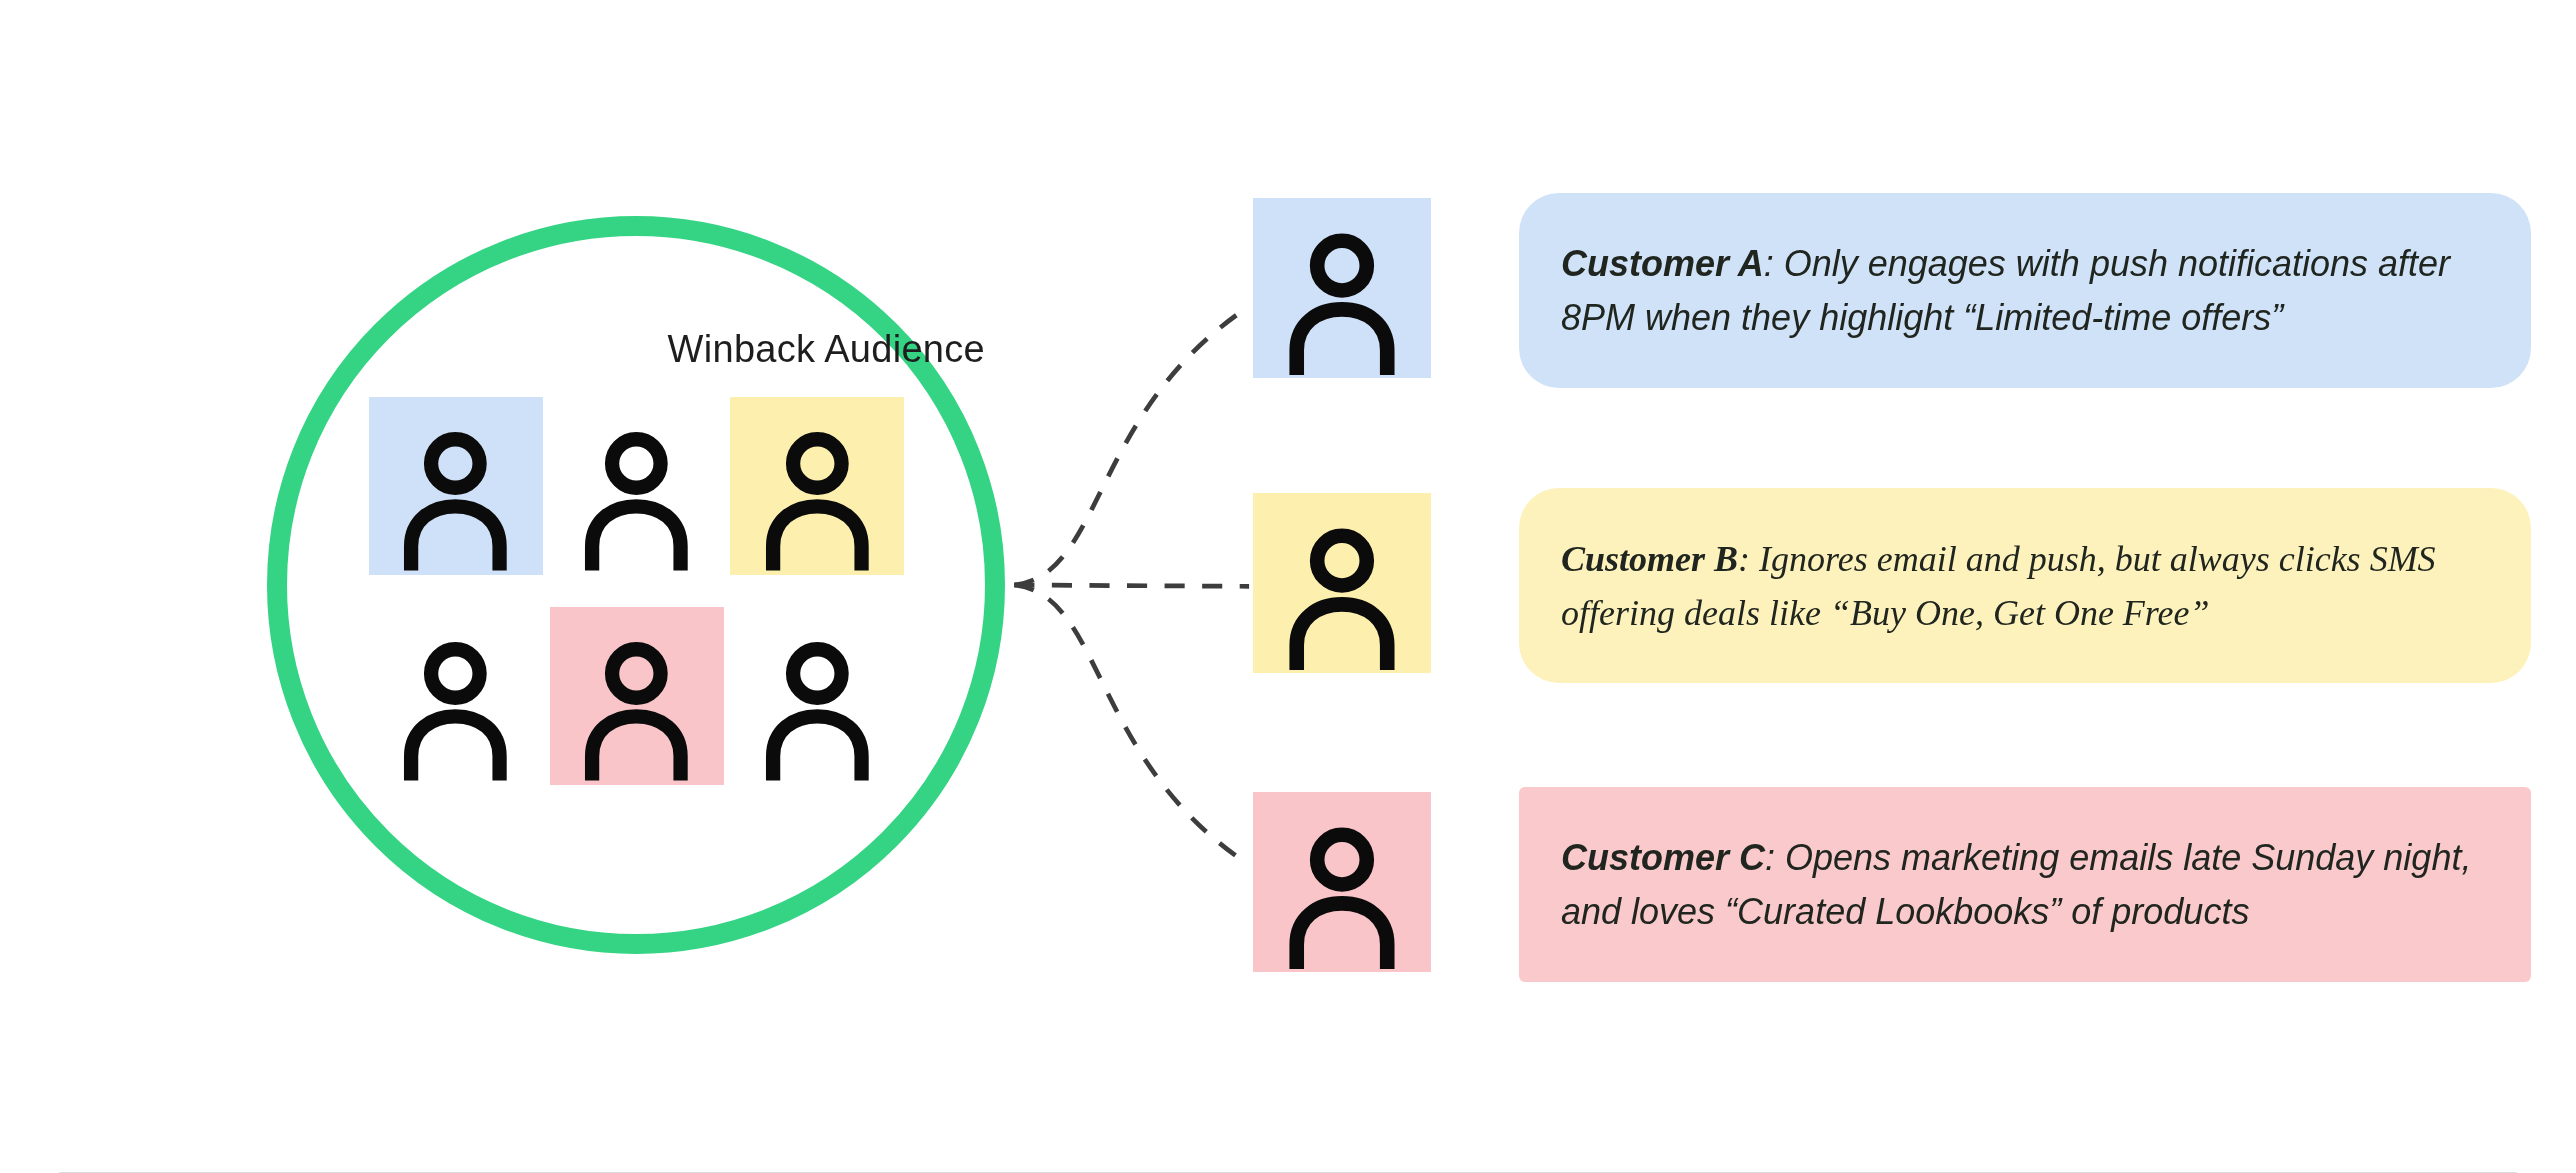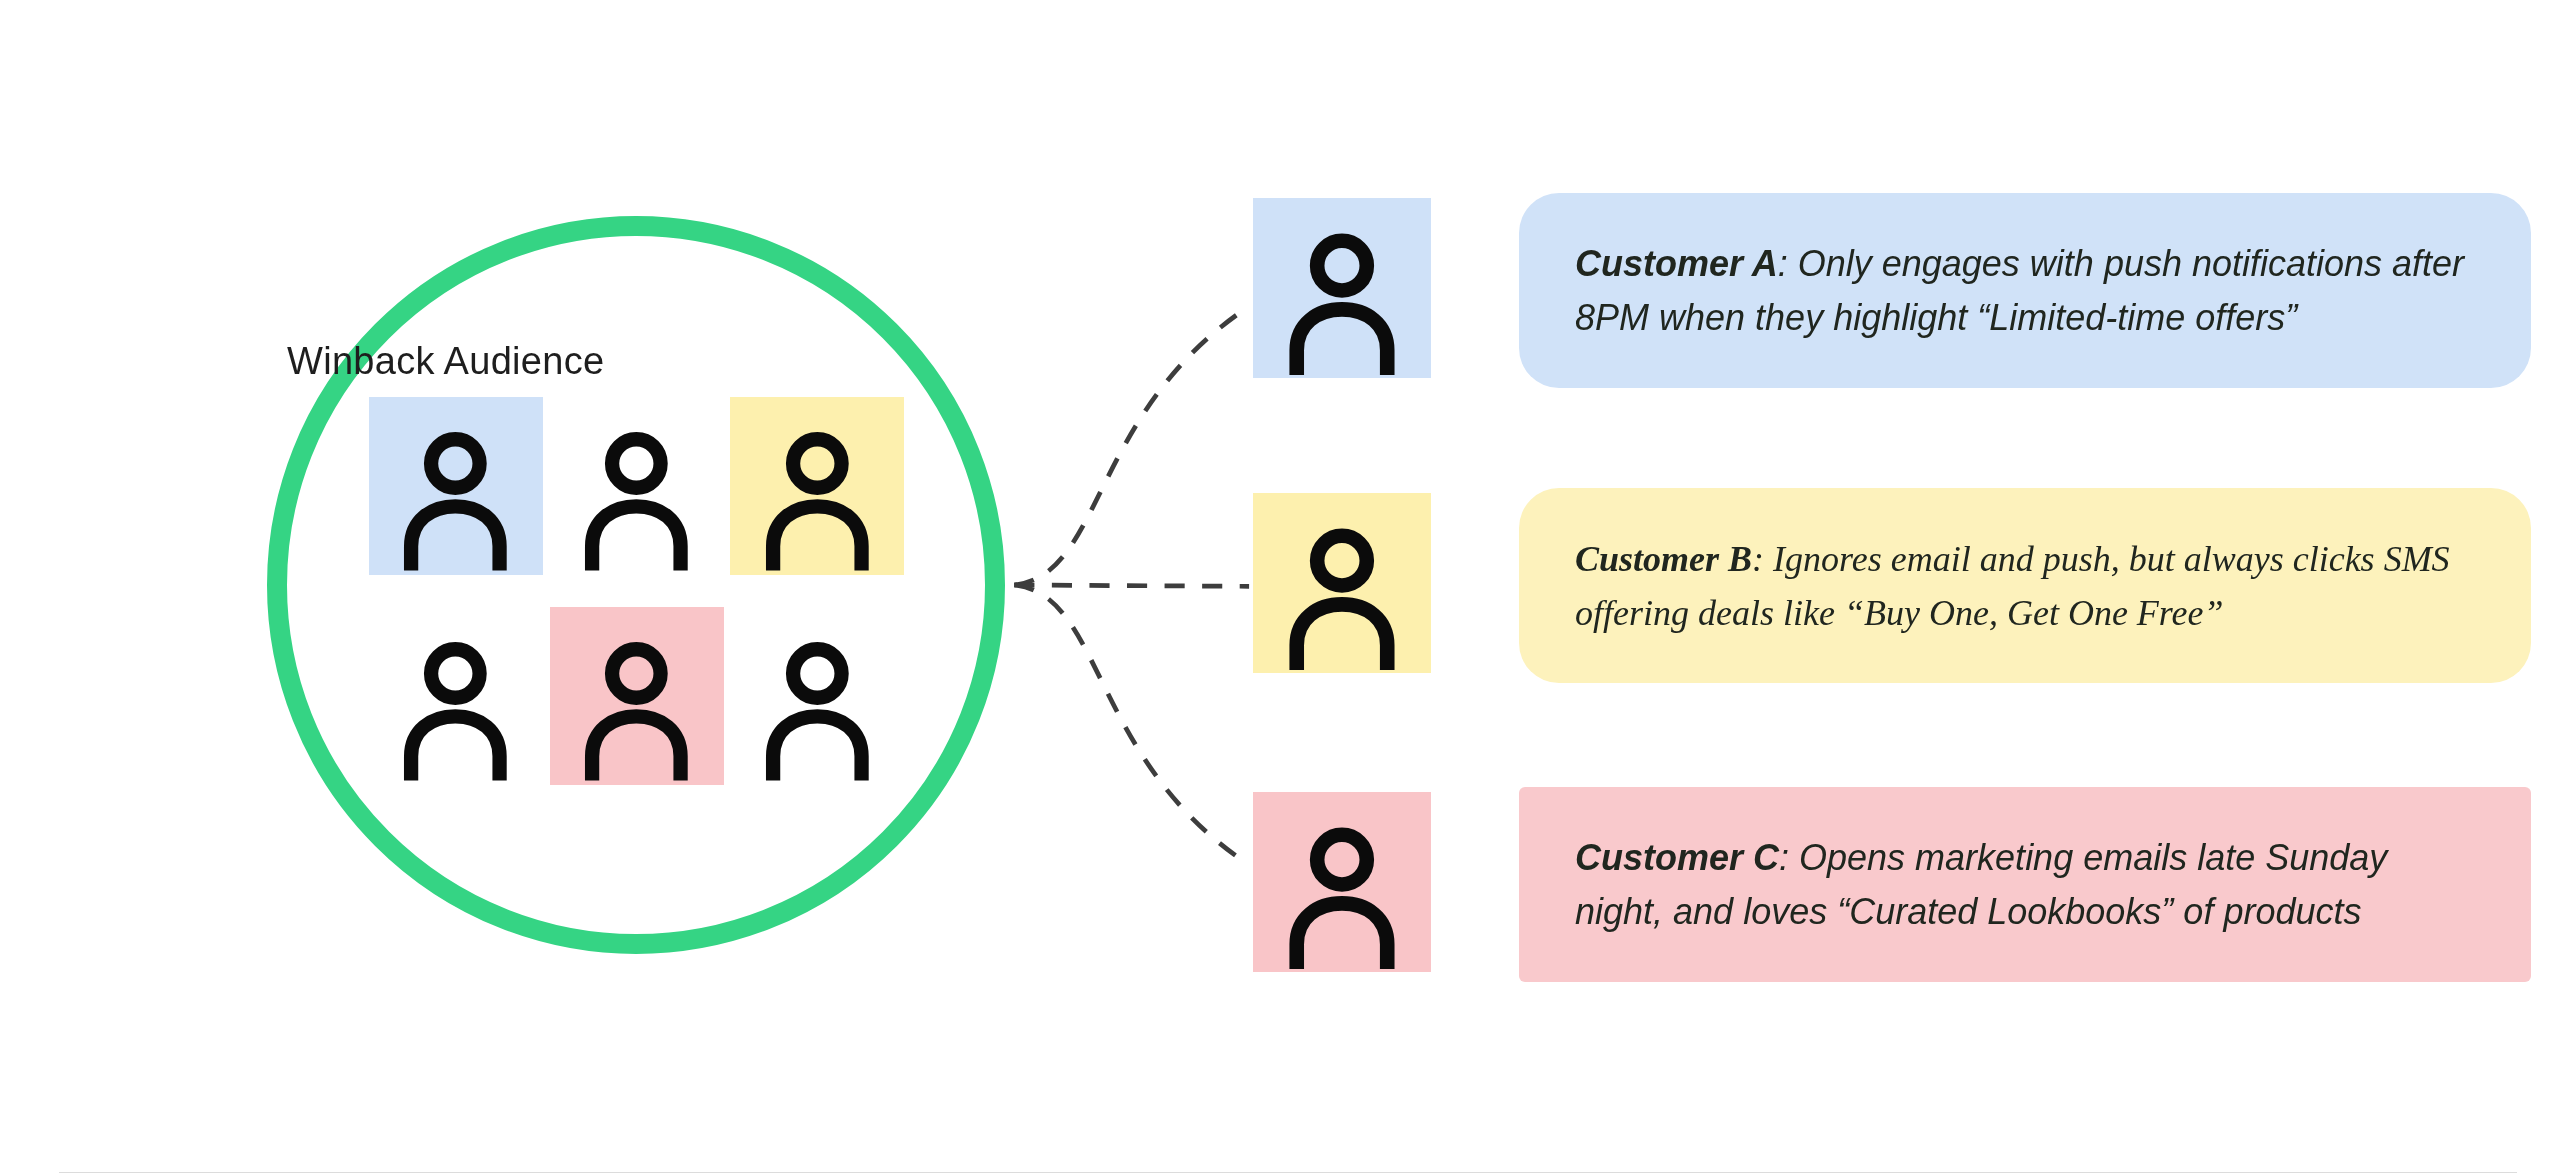--- a/index.html
+++ b/index.html
@@ -9,21 +9,21 @@
   }
   .stage{position:absolute;inset:0;}
 
   
   .audience-circle{
     position:absolute;left:267px;top:216px;width:738px;height:738px;
     border:20px solid var(--c-circle_green,#35d484);border-radius:50%;
     box-sizing:border-box;background:#ffffff;
   }
   .audience-label{
-    position:absolute;left:0;right:0;top:104px;text-align:left;
+    position:absolute;left:0;right:0;top:92px;text-align:right;
     font-size:38px;color:#1e1e1e;letter-spacing:0.3px;
   }
   .members{
     position:absolute;left:368px;top:397px;width:537px;
     display:flex;flex-direction:column;gap:32px;
   }
   .member-row{display:flex;gap:6.7px;justify-content:center;}
   .member{
     width:174px;height:178px;display:flex;align-items:flex-end;justify-content:center;
     overflow:hidden;
@@ -47,21 +47,21 @@
   .row-a{top:193px;}
   .row-b{top:488px;}
   .row-c{top:787px;}
   .avatar{
     position:absolute;left:0;top:5.4px;width:178px;height:180px;
     display:flex;align-items:flex-end;justify-content:center;overflow:hidden;
   }
   .card{
     position:absolute;left:266px;top:0;width:1012px;height:195px;
     border-radius:40px;box-sizing:border-box;
-    display:flex;align-items:center;padding:0 56px;
+    display:flex;align-items:center;padding:0 42px;
   }
   .card-blue{background:var(--c-card_blue,#d0e2f8);}
   .card-yellow{background:var(--c-card_yellow,#fdf2bc);font-family:Liberation Serif, serif;}
   .card-red{background:var(--c-card_red,#f9c9cc);border-radius:6px;}
   .card-text{
     font-style:italic;font-size:36px;line-height:54px;color:#20261f;
   }
   .card-text .cust-name{font-weight:700;}
 
   

